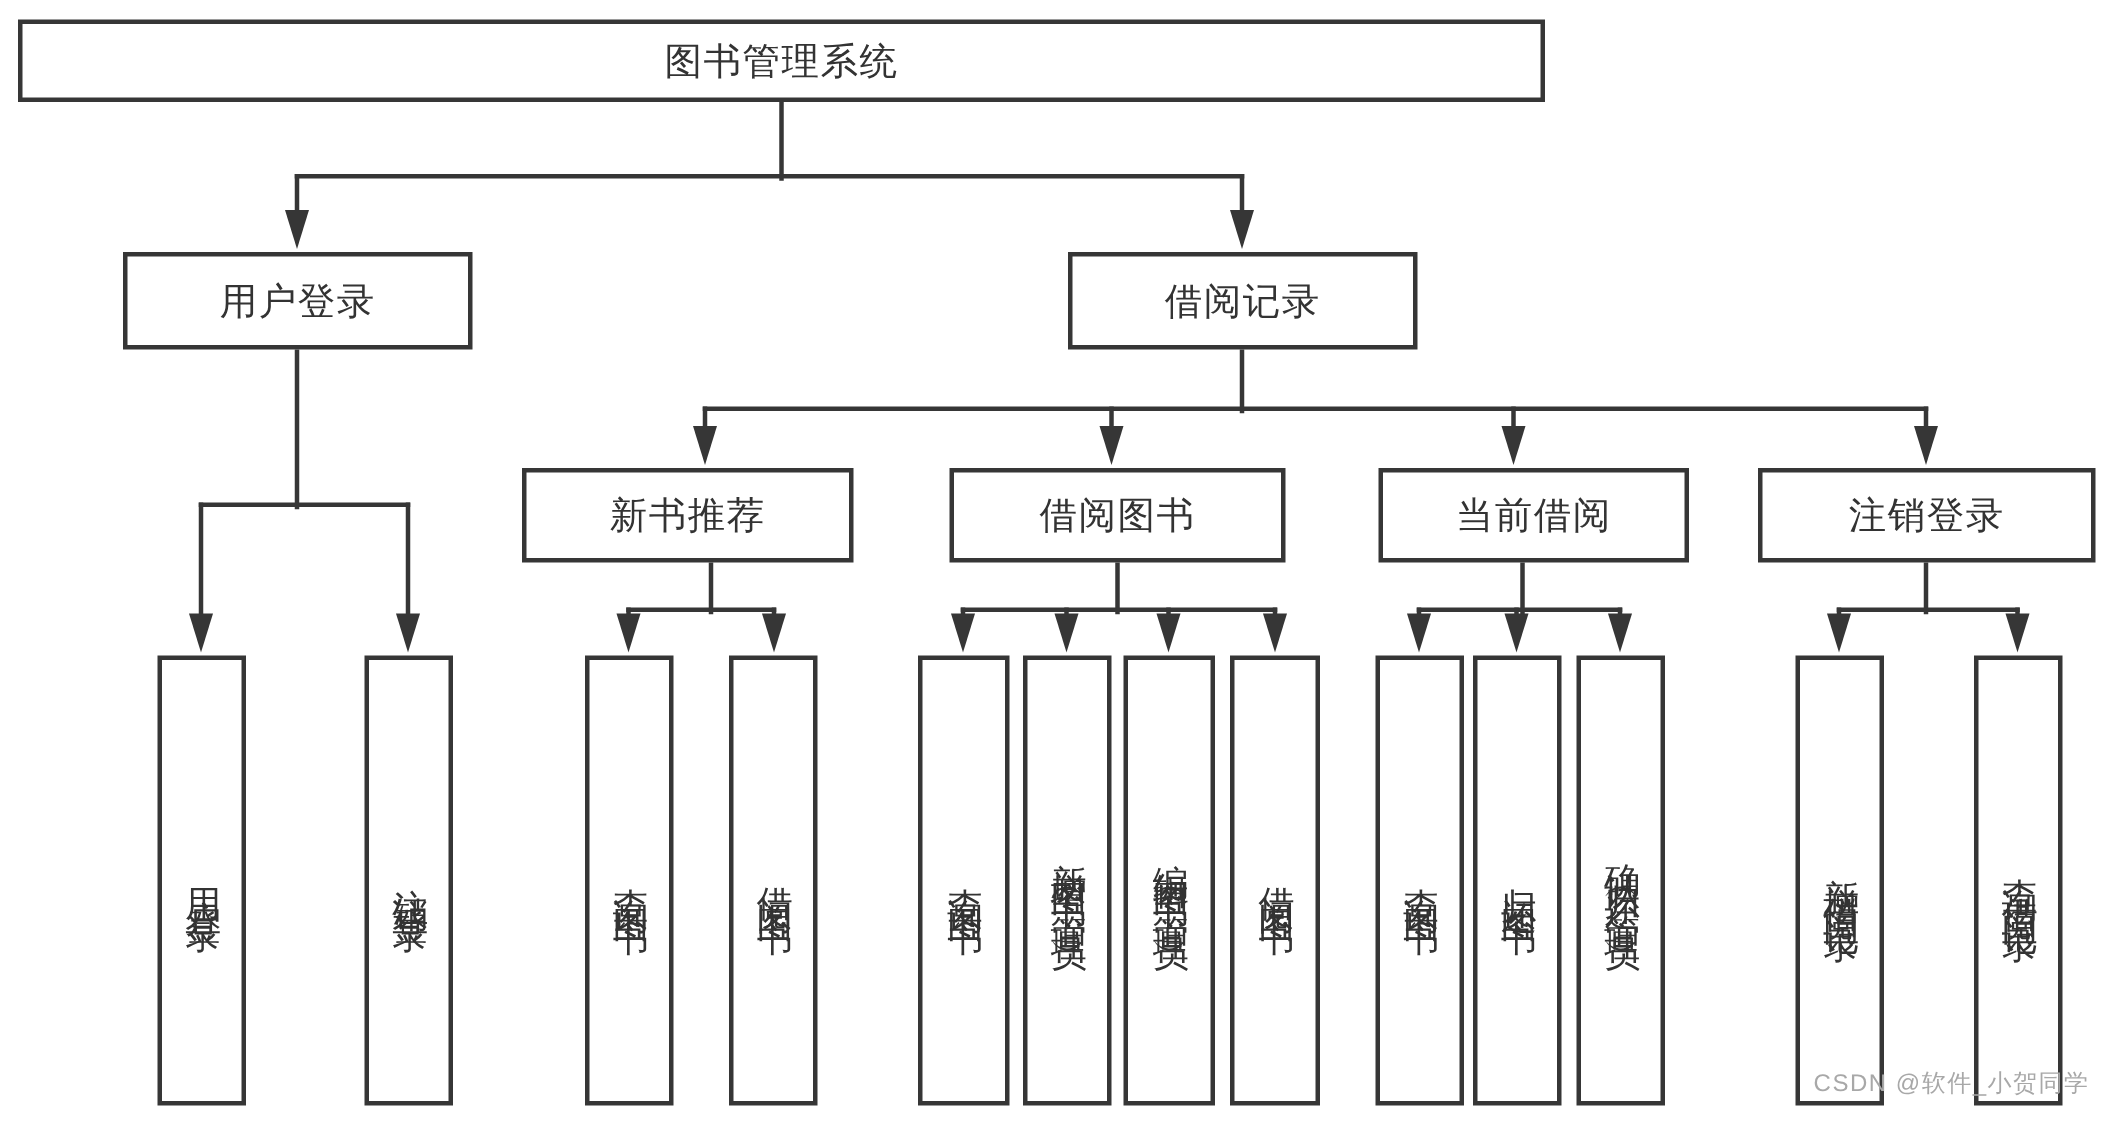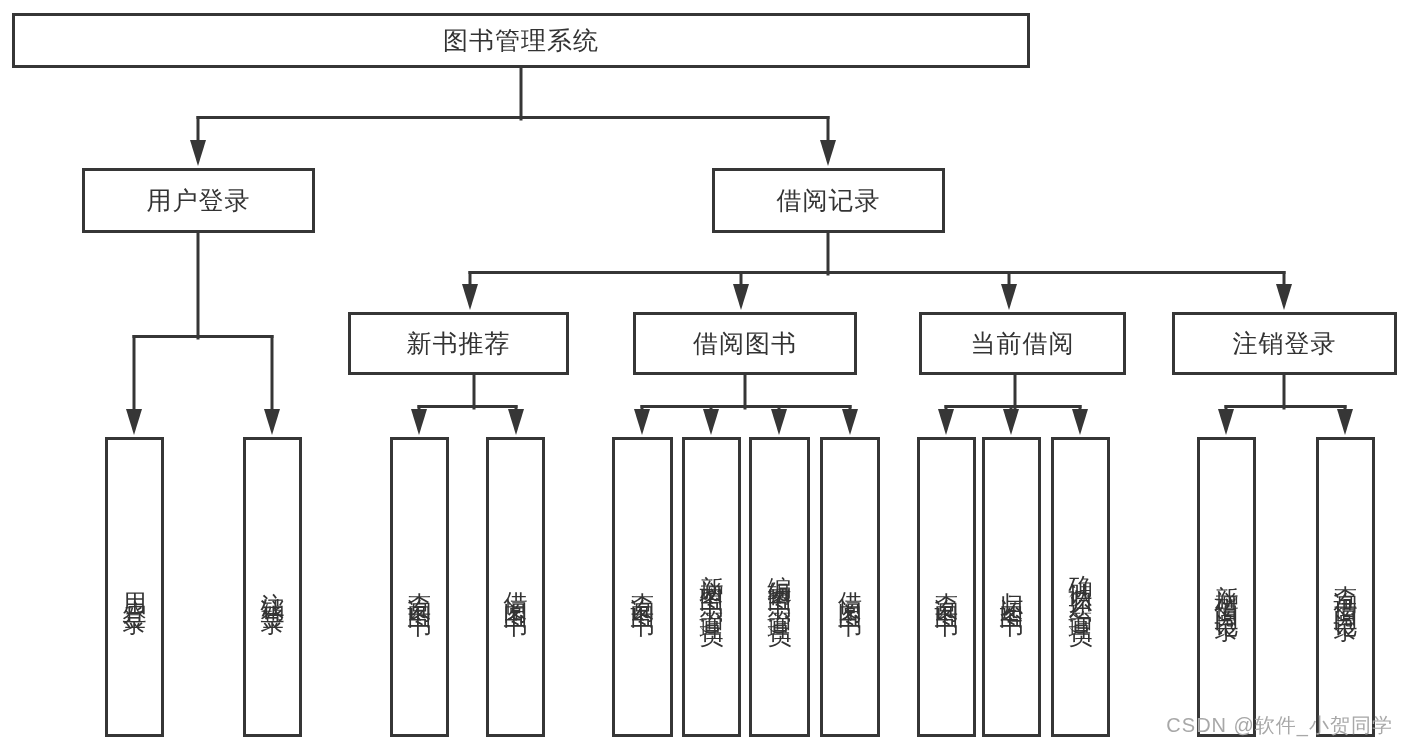--- a/index.html
+++ b/index.html
@@ -20,21 +20,21 @@
     position:absolute;box-sizing:border-box;border:3px solid var(--line);
     background:var(--bg);display:flex;align-items:center;justify-content:center;
     font-size:25px;letter-spacing:1px;white-space:nowrap;
   }
   .leaf{font-size:24px;}
   .vtext{
     writing-mode:vertical-rl;text-orientation:mixed;
     letter-spacing:7px;line-height:1;white-space:nowrap;
   }
   .watermark{
-    position:absolute;right:12px;top:712px;font-size:20px;letter-spacing:1px;
+    position:absolute;right:12px;top:712px;font-size:16px;letter-spacing:1px;
     color:var(--wm);white-space:nowrap;z-index:5;
   }
 </style>
 </head>
 <body>
 
 <div class="canvas">
 
   <svg class="wires" viewBox="0 0 1405 747">
 

